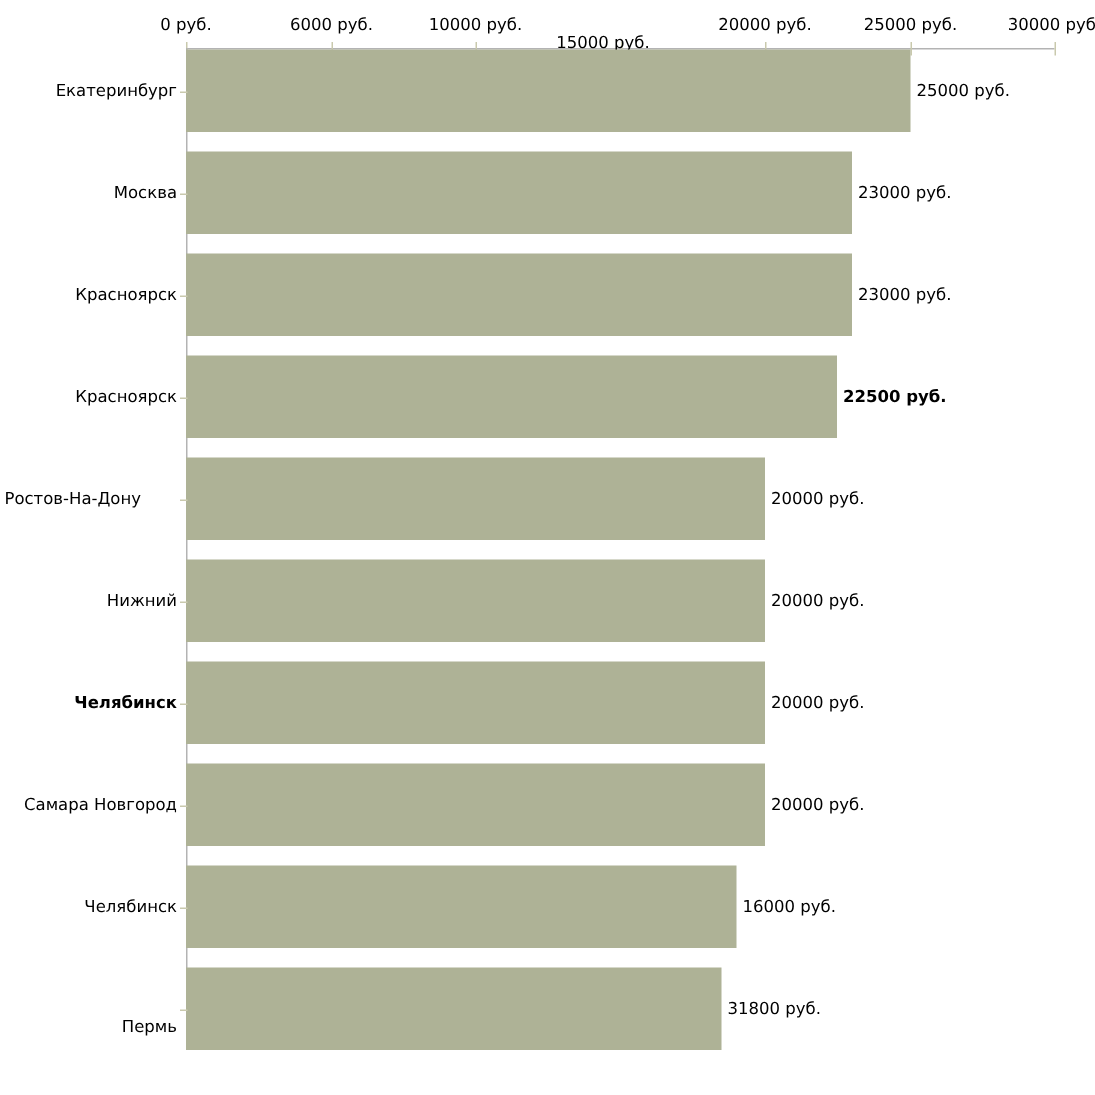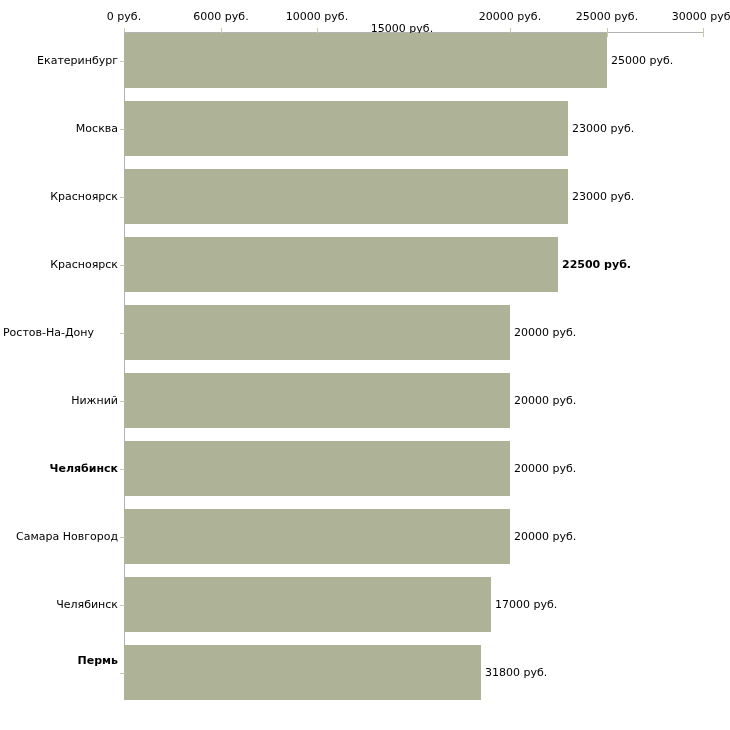--- a/index.html
+++ b/index.html
@@ -130,20 +130,20 @@
       <div class="category-tick" style="left: 120px; top: 469px; background: rgb(201, 201, 173);"></div>
       <div class="cat-label" style="right: 612px; top: 462px; color: rgb(0, 0, 0); font-weight: bold;">Челябинск</div>
       <div class="val-label" style="left: 514px; top: 462px; color: rgb(0, 0, 0);">20000 руб.</div>
       <div class="bar" style="left: 124px; top: 509px; width: 386px; height: 55px; background: rgb(174, 178, 150);"></div>
       <div class="category-tick" style="left: 120px; top: 537px; background: rgb(201, 201, 173);"></div>
       <div class="cat-label" style="right: 612px; top: 530px; color: rgb(0, 0, 0);">Самара Новгород</div>
       <div class="val-label" style="left: 514px; top: 530px; color: rgb(0, 0, 0);">20000 руб.</div>
       <div class="bar" style="left: 124px; top: 577px; width: 367px; height: 55px; background: rgb(174, 178, 150);"></div>
       <div class="category-tick" style="left: 120px; top: 605px; background: rgb(201, 201, 173);"></div>
       <div class="cat-label" style="right: 612px; top: 598px; color: rgb(0, 0, 0);">Челябинск</div>
-      <div class="val-label" style="left: 495px; top: 598px; color: rgb(0, 0, 0);">17000 руб.</div>
+      <div class="val-label" style="left: 495px; top: 598px; color: rgb(0, 0, 0);">16000 руб.</div>
       <div class="bar" style="left: 124px; top: 645px; width: 357px; height: 55px; background: rgb(174, 178, 150);"></div>
       <div class="category-tick" style="left: 120px; top: 673px; background: rgb(201, 201, 173);"></div>
-      <div class="cat-label" style="right: 612px; top: 654px; color: rgb(0, 0, 0); font-weight: bold;">Пермь</div>
+      <div class="cat-label" style="right: 612px; top: 678px; color: rgb(0, 0, 0);">Пермь</div>
       <div class="val-label" style="left: 485px; top: 666px; color: rgb(0, 0, 0);">31800 руб.</div>
     </div>
 
 </div>
 
 </body></html>

